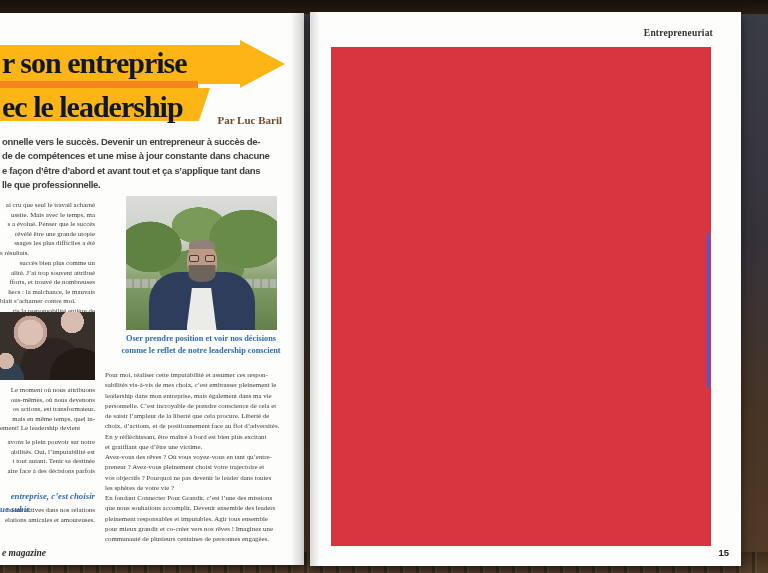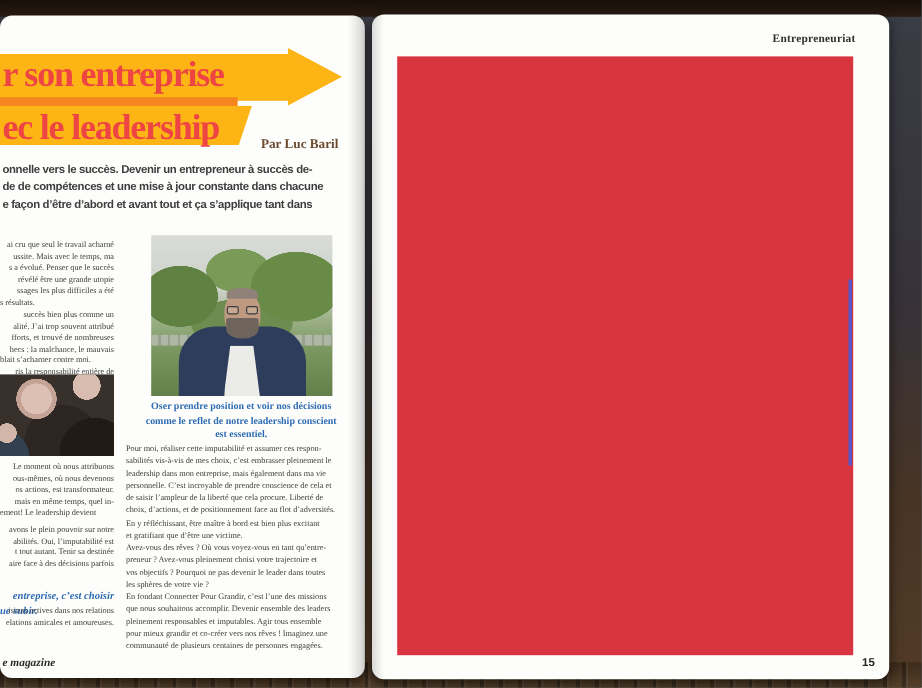--- a/index.html
+++ b/index.html
@@ -11,36 +11,36 @@
   .bg{position:absolute;inset:0;
     background:linear-gradient(180deg,#3a3d45 0%,#36323a 42%,#473425 72%,#523b27 100%);}
   .bg-top{position:absolute;left:0;top:0;width:768px;height:14px;
     background:linear-gradient(180deg,#160f0a,#2a1d12);}
   .bg-bottom{position:absolute;left:0;top:552px;width:768px;height:21px;
     background:
       repeating-linear-gradient(90deg,rgba(0,0,0,.28) 0 3px,rgba(255,255,255,.05) 3px 5px,rgba(0,0,0,0) 5px 16px),
       linear-gradient(180deg,#3c2b1b,#55402a);}
 
   
-  .page{position:absolute;background:#fdfdfb;box-shadow:0 4px 10px rgba(0,0,0,.55);border-radius:10px;}
+  .page{position:absolute;background:#fdfdfb;box-shadow:0 4px 10px rgba(0,0,0,.55);}
   .page-left{left:0;top:13px;width:304px;height:552px;overflow:hidden;}
   .page-left::after{content:"";position:absolute;top:0;right:0;width:14px;height:100%;
     background:linear-gradient(to right,rgba(0,0,0,0),rgba(0,0,0,.16));}
   .page-right{left:310px;top:12px;width:431px;height:554px;overflow:hidden;}
   .page-right::before{content:"";position:absolute;top:0;left:0;width:10px;height:100%;
     background:linear-gradient(to right,rgba(0,0,0,.14),rgba(0,0,0,0));}
 
   
   .arrow-body{position:absolute;left:-12px;top:32px;width:254px;height:39px;background:#FCB515;}
   .arrow-head{position:absolute;left:240px;top:27px;width:0;height:0;
     border-top:24px solid transparent;border-bottom:24px solid transparent;border-left:45px solid #FCB515;}
   .orange-band{position:absolute;left:-12px;top:68px;width:210px;height:13px;background:#F5851F;}
   .yellow-band2{position:absolute;left:-12px;top:75px;width:222px;height:33px;background:#FCB515;
     clip-path:polygon(0 0,100% 0,95% 100%,0 100%);}
-  .title-line{position:absolute;left:2px;font-weight:bold;color:#ef4444;
+  .title-line{position:absolute;left:2px;font-weight:bold;color:#0f172a;
     font-size:30px;line-height:30px;letter-spacing:-1px;white-space:nowrap;}
   .title-1{top:35px;}
   .title-2{top:79px;}
   .byline{position:absolute;right:22px;top:101px;font-weight:bold;font-size:11px;
     color:#6B4A30;white-space:nowrap;}
 
   
   .intro{position:absolute;left:2px;top:122px;width:284px;height:62px;overflow:hidden;
     font-family:"Liberation Sans",sans-serif;}
   .intro-line{white-space:nowrap;font-weight:bold;font-size:9.5px;line-height:14.4px;
@@ -123,20 +123,21 @@
     <div class="orange-band"></div>
     <div class="yellow-band2"></div>
     <div class="title-line title-1">r son entreprise</div>
     <div class="title-line title-2">ec le leadership</div>
     <div class="byline">Par Luc Baril</div>
 
     <div class="intro">
         <div class="intro-line">onnelle vers le succès. Devenir un entrepreneur à succès de-</div>
         <div class="intro-line">de de compétences et une mise à jour constante dans chacune</div>
         <div class="intro-line">e façon d’être d’abord et avant tout et ça s’applique tant dans</div>
+        <div class="intro-line">lle que professionnelle.</div>
       </div>
 
     <div class="c1 g1">
         <div class="ln-r">ai cru que seul le travail acharné</div>
         <div class="ln-r">ussite. Mais avec le temps, ma</div>
         <div class="ln-r">s a évolué. Penser que le succès</div>
         <div class="ln-r">révélé être une grande utopie</div>
         <div class="ln-r">ssages les plus difficiles a été</div>
       </div>
     <div class="ln-l e1">s résultats.</div>
@@ -184,21 +185,20 @@
       <div class="beard"></div>
       <div class="glasses">
         <div class="lens"></div>
         <div class="lens"></div>
       </div>
     </div>
 
     <div class="caption">
         <div class="caption-line">Oser prendre position et voir nos décisions</div>
         <div class="caption-line">comme le reflet de notre leadership conscient</div>
-        <div class="caption-line">est essentiel.</div>
       </div>
 
     <div class="c2">
         <div class="c2-line">Pour moi, réaliser cette imputabilité et assumer ces respon-</div>
         <div class="c2-line">sabilités vis-à-vis de mes choix, c’est embrasser pleinement le</div>
         <div class="c2-line">leadership dans mon entreprise, mais également dans ma vie</div>
         <div class="c2-line">personnelle. C’est incroyable de prendre conscience de cela et</div>
         <div class="c2-line">de saisir l’ampleur de la liberté que cela procure. Liberté de</div>
         <div class="c2-line">choix, d’actions, et de positionnement face au flot d’adversités.</div>
         <div class="c2-line">En y réfléchissant, être maître à bord est bien plus excitant</div>

